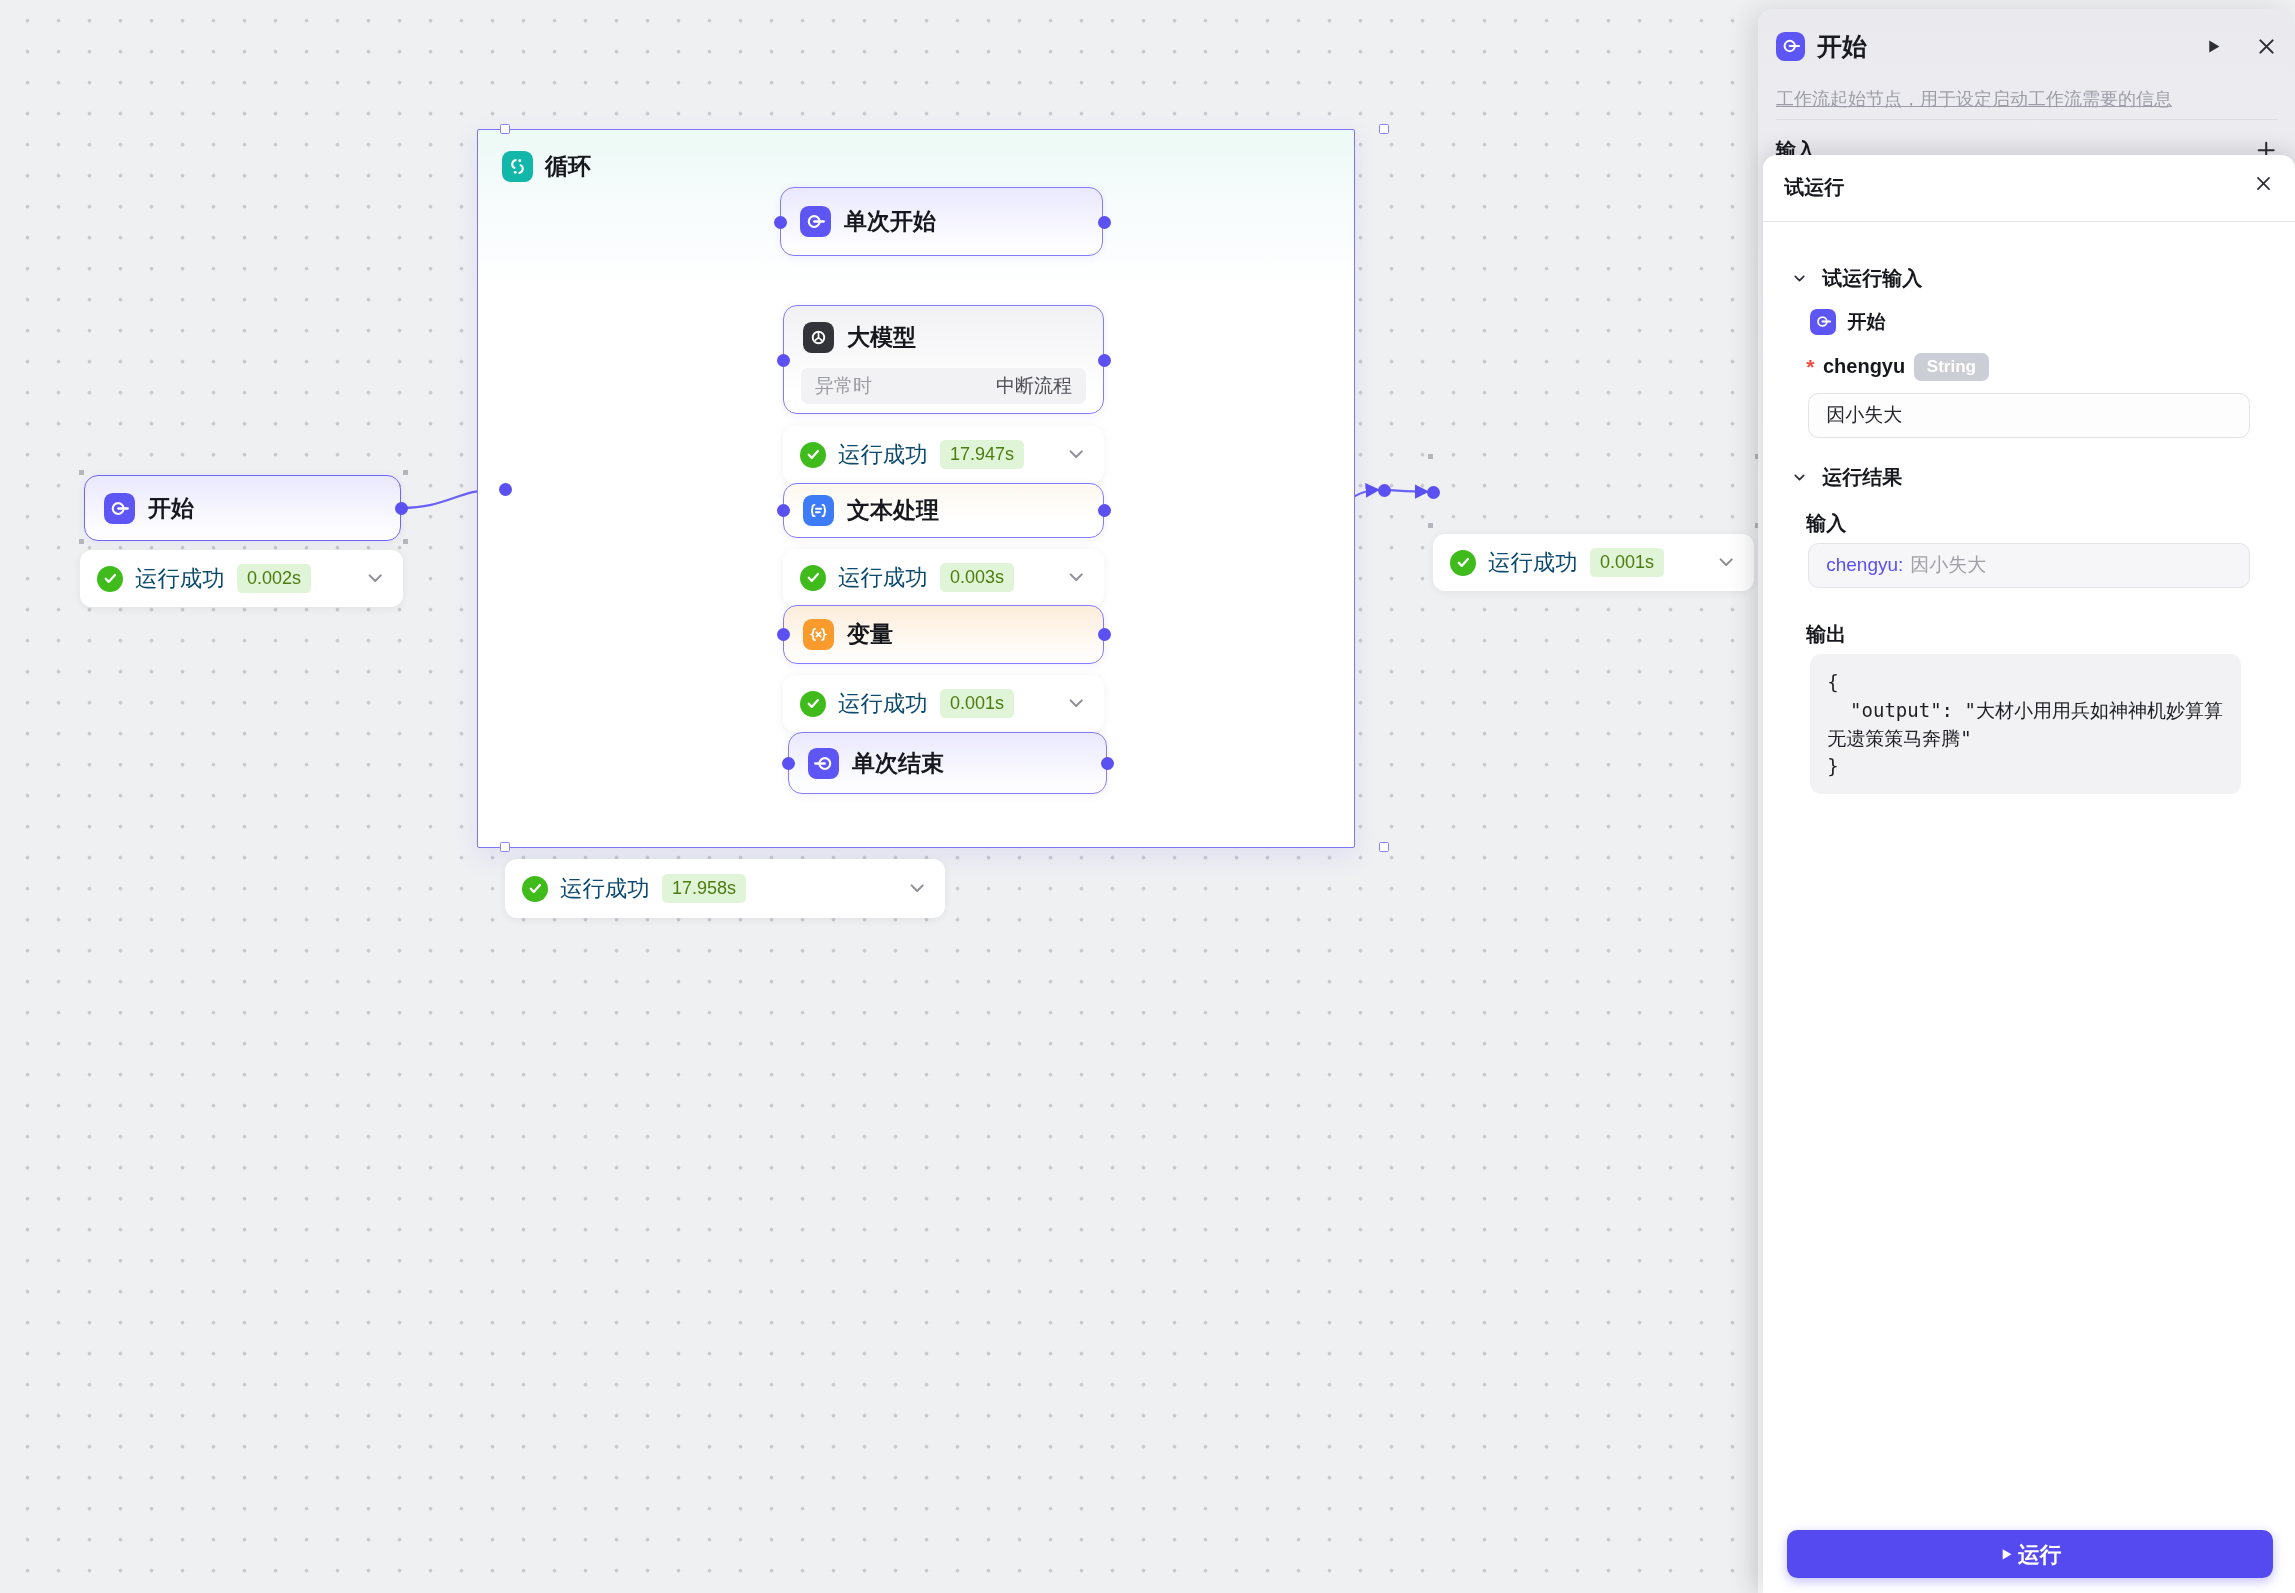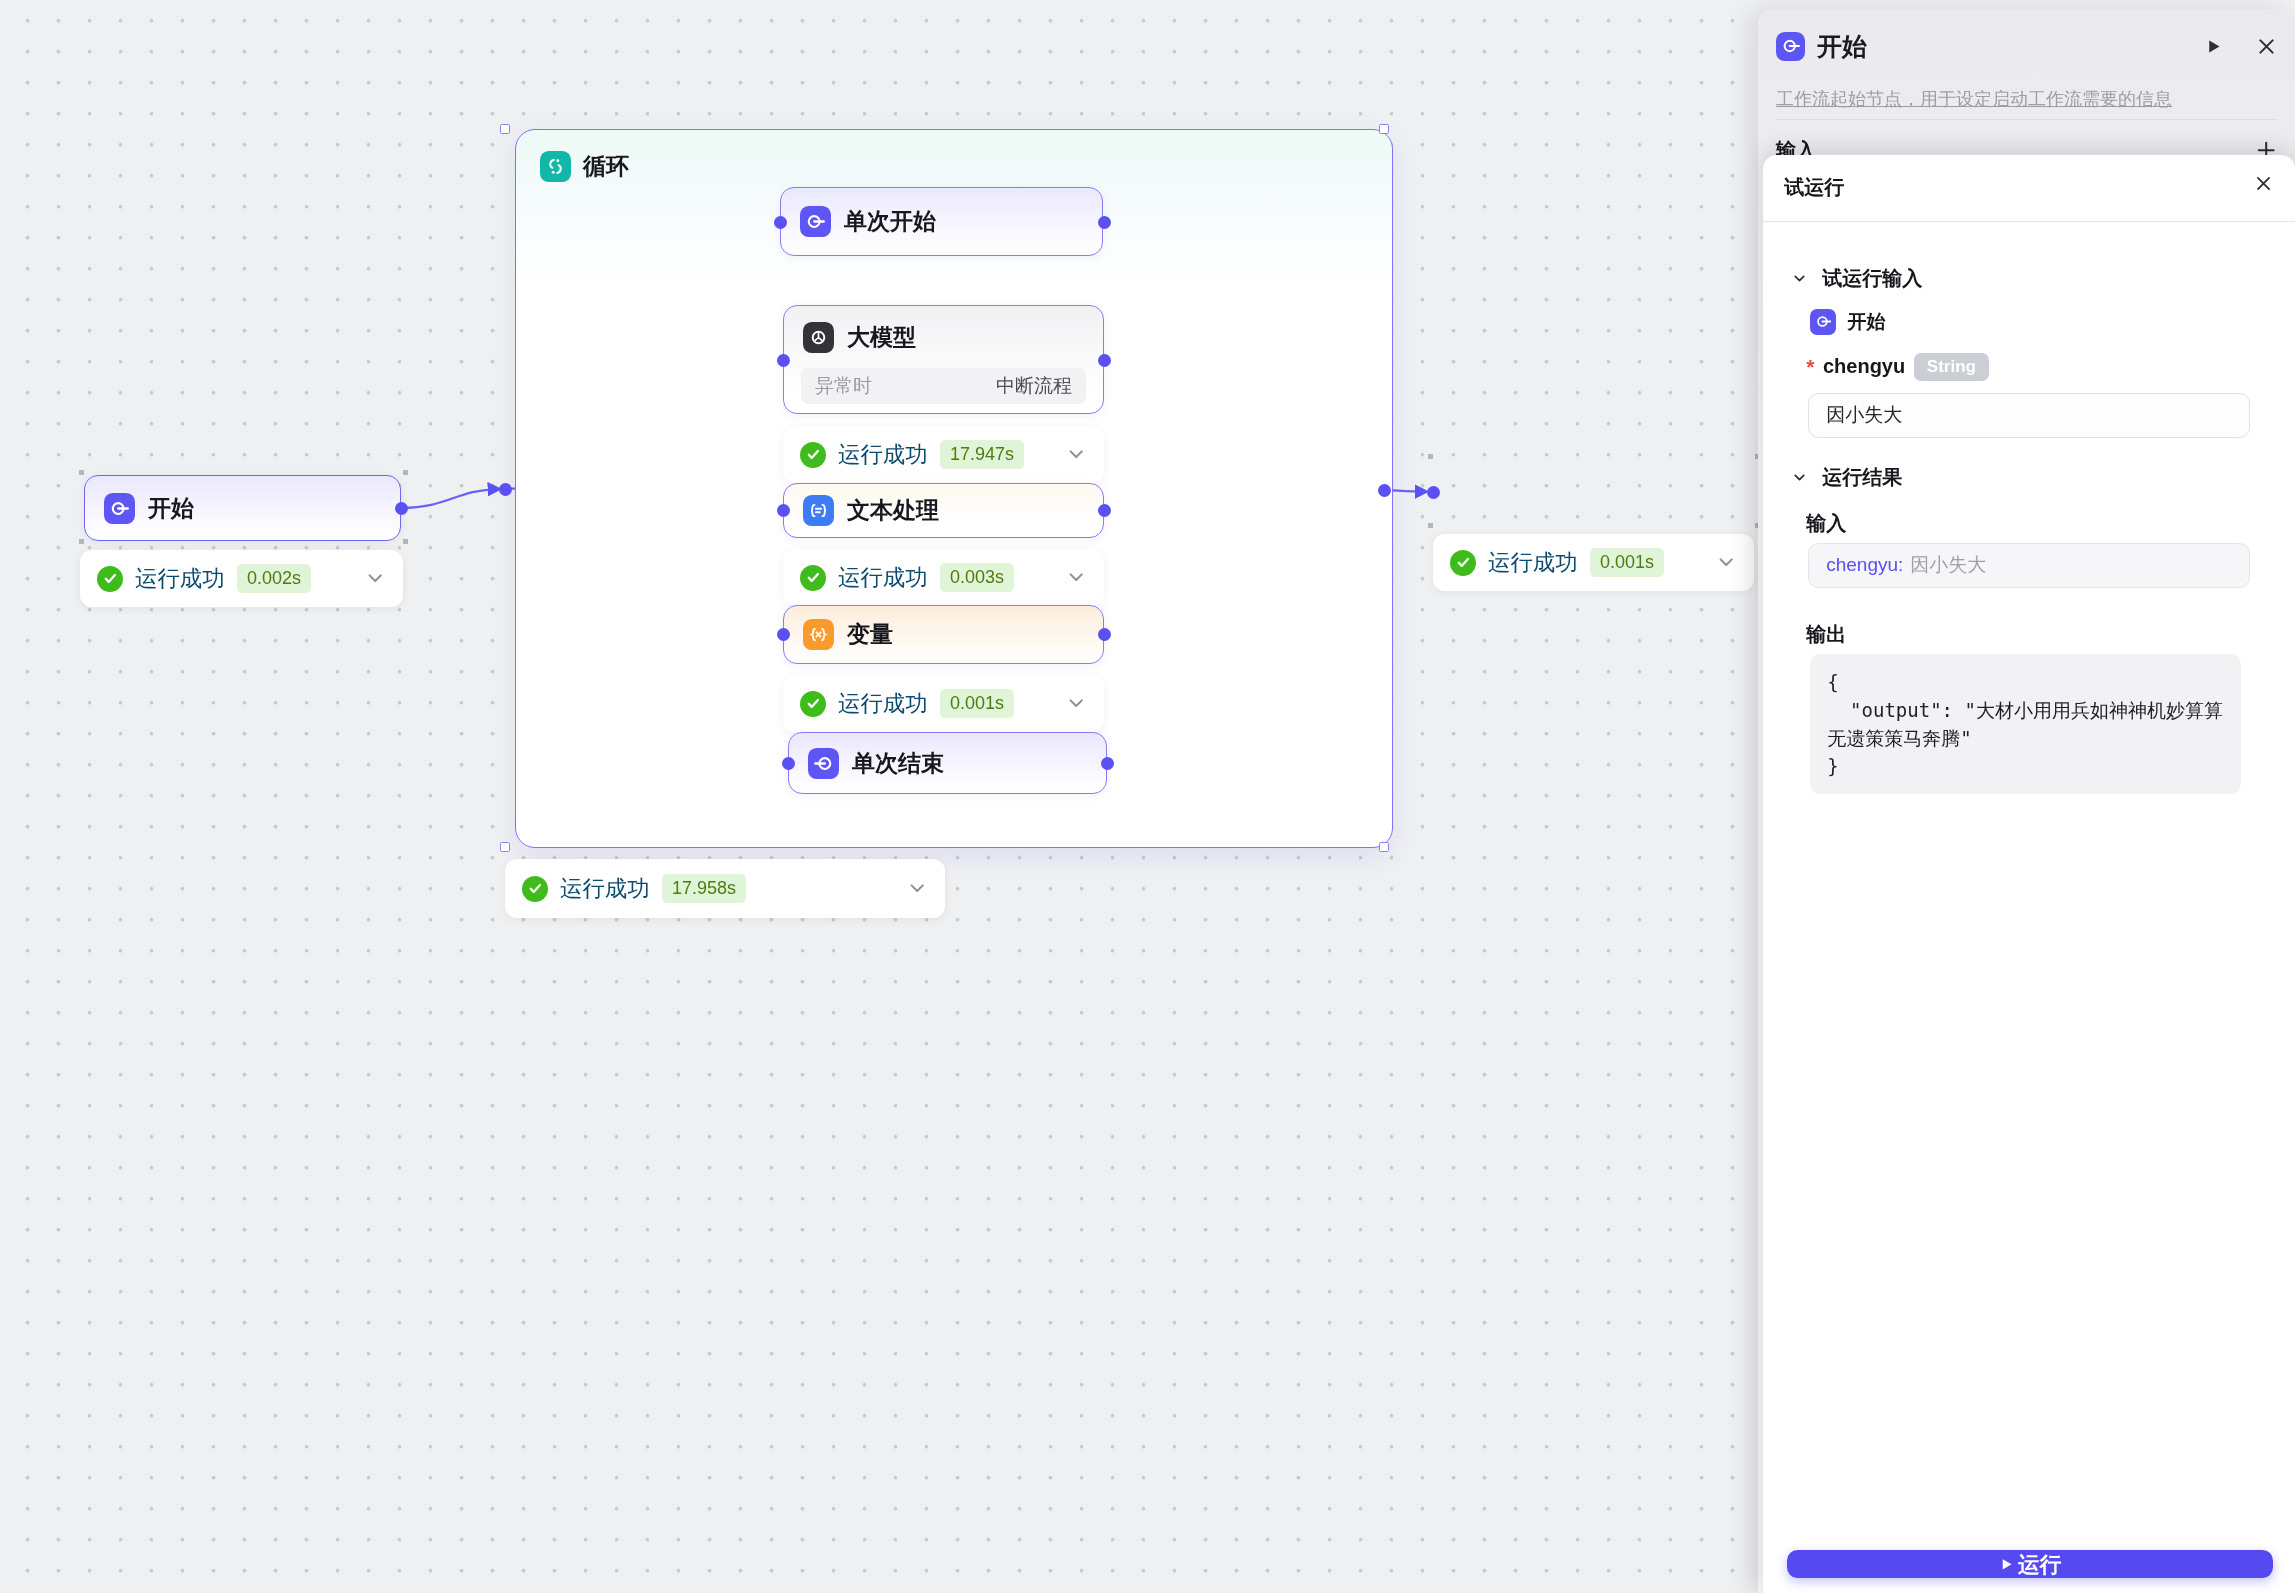--- a/index.html
+++ b/index.html
@@ -1,21 +1,21 @@
 <!DOCTYPE html>
 <html style="font-size:14px"><head>
 <meta charset="utf-8">
 <style>
   html,body{margin:0;padding:0;}
   body{font-family:"Liberation Sans","DejaVu Sans",sans-serif;}
   .viewport{position:relative;width:2295px;height:1593px;overflow:hidden;background:#eff0f2;
     background-image:radial-gradient(circle,#c9c9ce 1.7px,transparent 2.2px);background-size:31px 31px;background-position:12px 5.2px;}
   svg.edges{position:absolute;left:0;top:0;z-index:10;pointer-events:none;}
   .node,.status,.loopbox{position:absolute;box-sizing:border-box;}
-  .loopbox{left:515px;top:129px;width:878px;height:719px;border:1.7px solid #7d75f7;border-radius:20px;
+  .loopbox{left:477px;top:129px;width:878px;height:719px;border:1.7px solid #7d75f7;border-radius:2px;
     background:linear-gradient(180deg,#ecfaf5 0%,#f6fbfc 9%,#ffffff 22%);box-shadow:0 8.6px 26px rgba(90,80,240,.10);z-index:15;}
   .loop-head{position:absolute;left:24px;top:21px;display:flex;align-items:center;gap:12px;}
   .nicon{display:flex;align-items:center;justify-content:center;width:31px;height:31px;border-radius:8.6px;flex:0 0 auto;}
   .nicon svg{display:block;}
   .node{display:flex;align-items:center;gap:13px;padding:0 19px;border:1.3px solid #847cf8;border-radius:14px;z-index:20;
     background:linear-gradient(180deg,#eae8fd 0%,#fdfdff 85%);box-shadow:0 1.7px 8.6px rgba(70,60,200,.07);}
   .node .ntitle{font-size:23px;font-weight:600;color:#17181d;white-space:nowrap;}
   .node.gray{background:linear-gradient(180deg,#f1f1f4 0%,#ffffff 80%);}
   .node.warm{background:linear-gradient(180deg,#fdf8ef 0%,#ffffff 70%);}
   .node.orange{background:linear-gradient(180deg,#fcedda 0%,#fffdfb 85%);}
@@ -57,21 +57,21 @@
   .ftype{font-size:17px;font-weight:700;color:#ffffff;background:#ccced6;border-radius:7px;padding:4.3px 13px;}
   .field-input{position:absolute;box-sizing:border-box;height:45px;border:1.3px solid #e1e1e6;border-radius:10.4px;
     background:#fdfdfe;font-size:19px;color:#26272e;padding:0 17px;outline:none;font-family:inherit;}
   .sec-label{position:absolute;font-size:20px;font-weight:700;color:#17181d;}
   .result-box{position:absolute;box-sizing:border-box;height:45px;border:1.3px solid #e3e3e8;border-radius:10.4px;
     background:#f6f6f9;display:flex;align-items:center;padding:0 17px;font-size:19px;gap:7px;}
   .rkey{color:#5a50f0;}
   .rval{color:#a0a1a8;}
   .out-box{position:absolute;box-sizing:border-box;background:#f2f2f5;border-radius:10.4px;padding:14px 17px;}
   .out-box pre{margin:0;font-family:"DejaVu Sans Mono",monospace;font-size:19px;line-height:28px;color:#1e1f24;white-space:pre-wrap;word-break:break-all;}
-  .run-btn{position:absolute;left:24px;right:21.6px;bottom:15.5px;height:28px;background:#554af0;border-radius:10.4px;border:none;
+  .run-btn{position:absolute;left:24px;right:21.6px;bottom:15.5px;height:48px;background:#554af0;border-radius:10.4px;border:none;
     display:flex;align-items:center;justify-content:center;gap:4px;cursor:pointer;box-shadow:0 3.5px 10.4px rgba(85,74,240,.35);}
   .run-btn span{color:#ffffff;font-size:21.6px;font-weight:600;}
 </style>
 </head>
 <body>
 
 <div class="viewport">
 
   <svg class="edges" width="2295" height="1593" viewBox="0 0 2661 1847">
     <defs>

